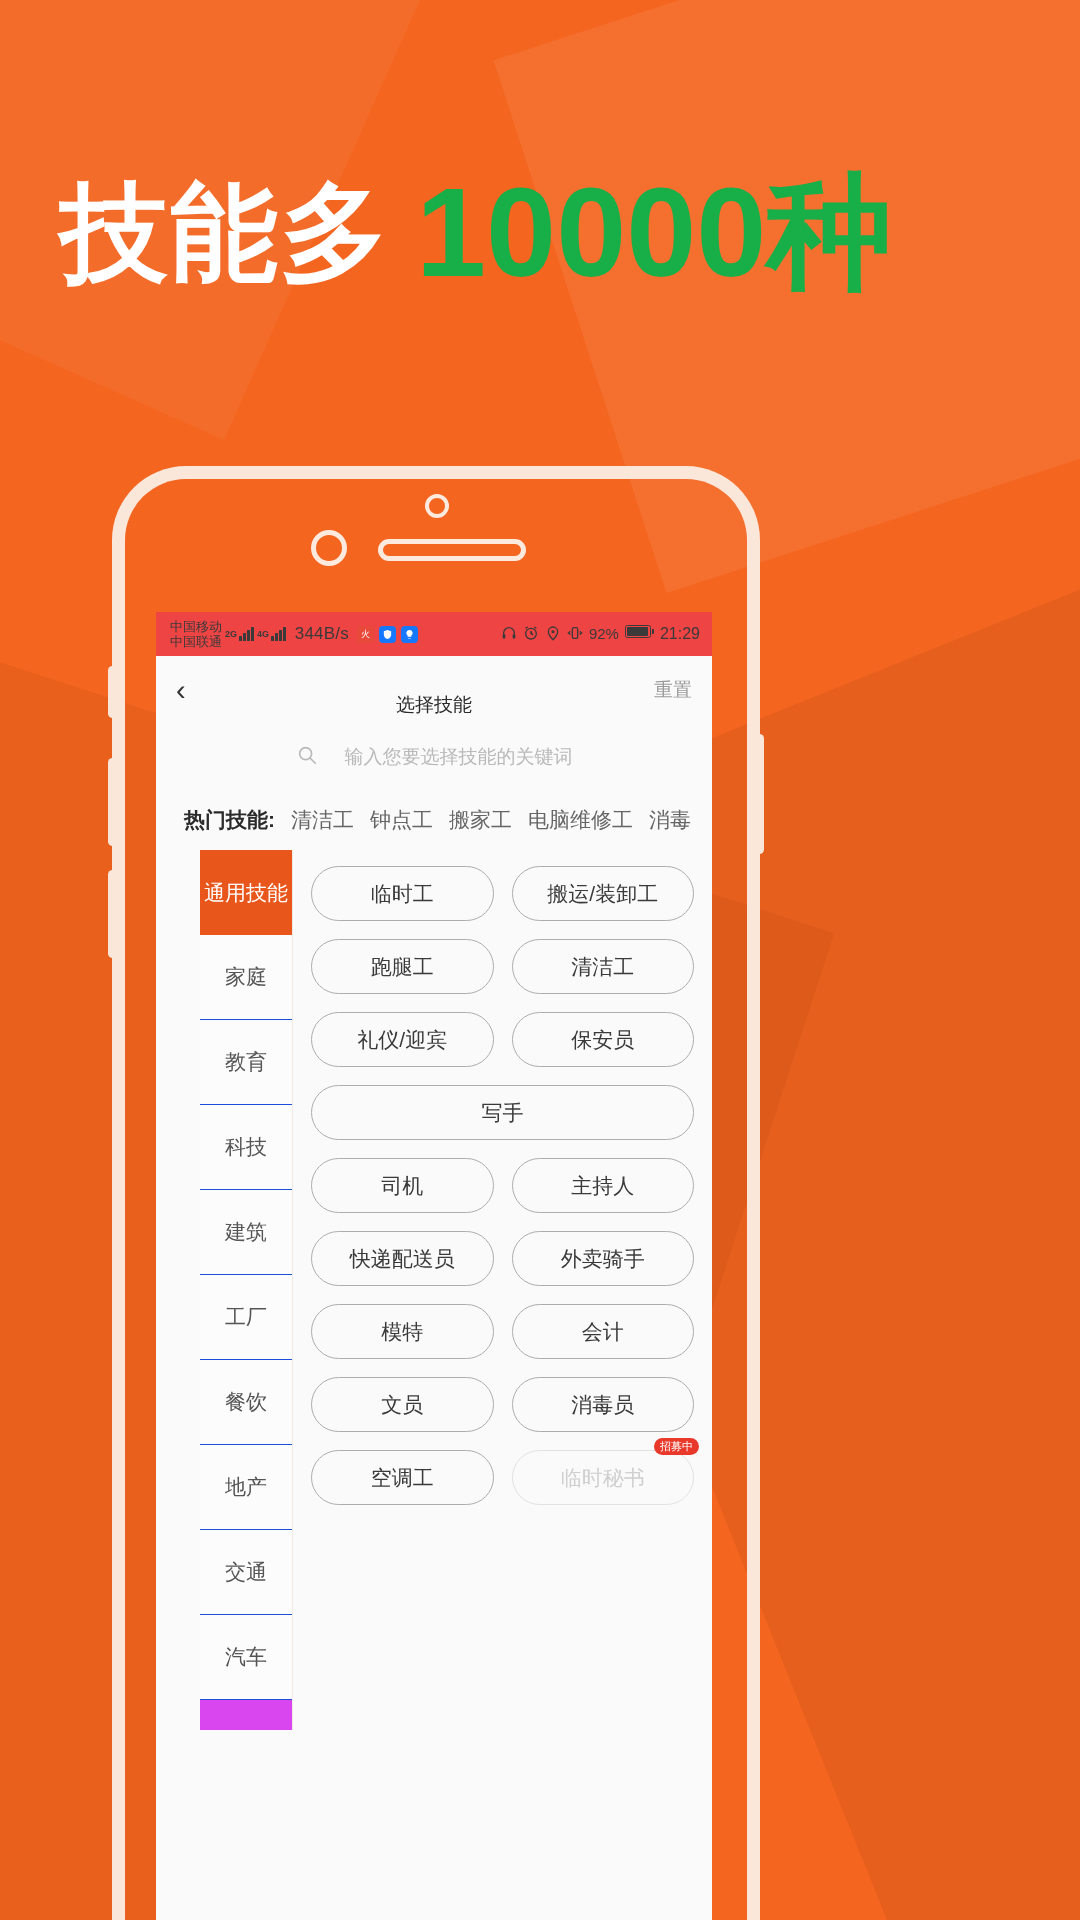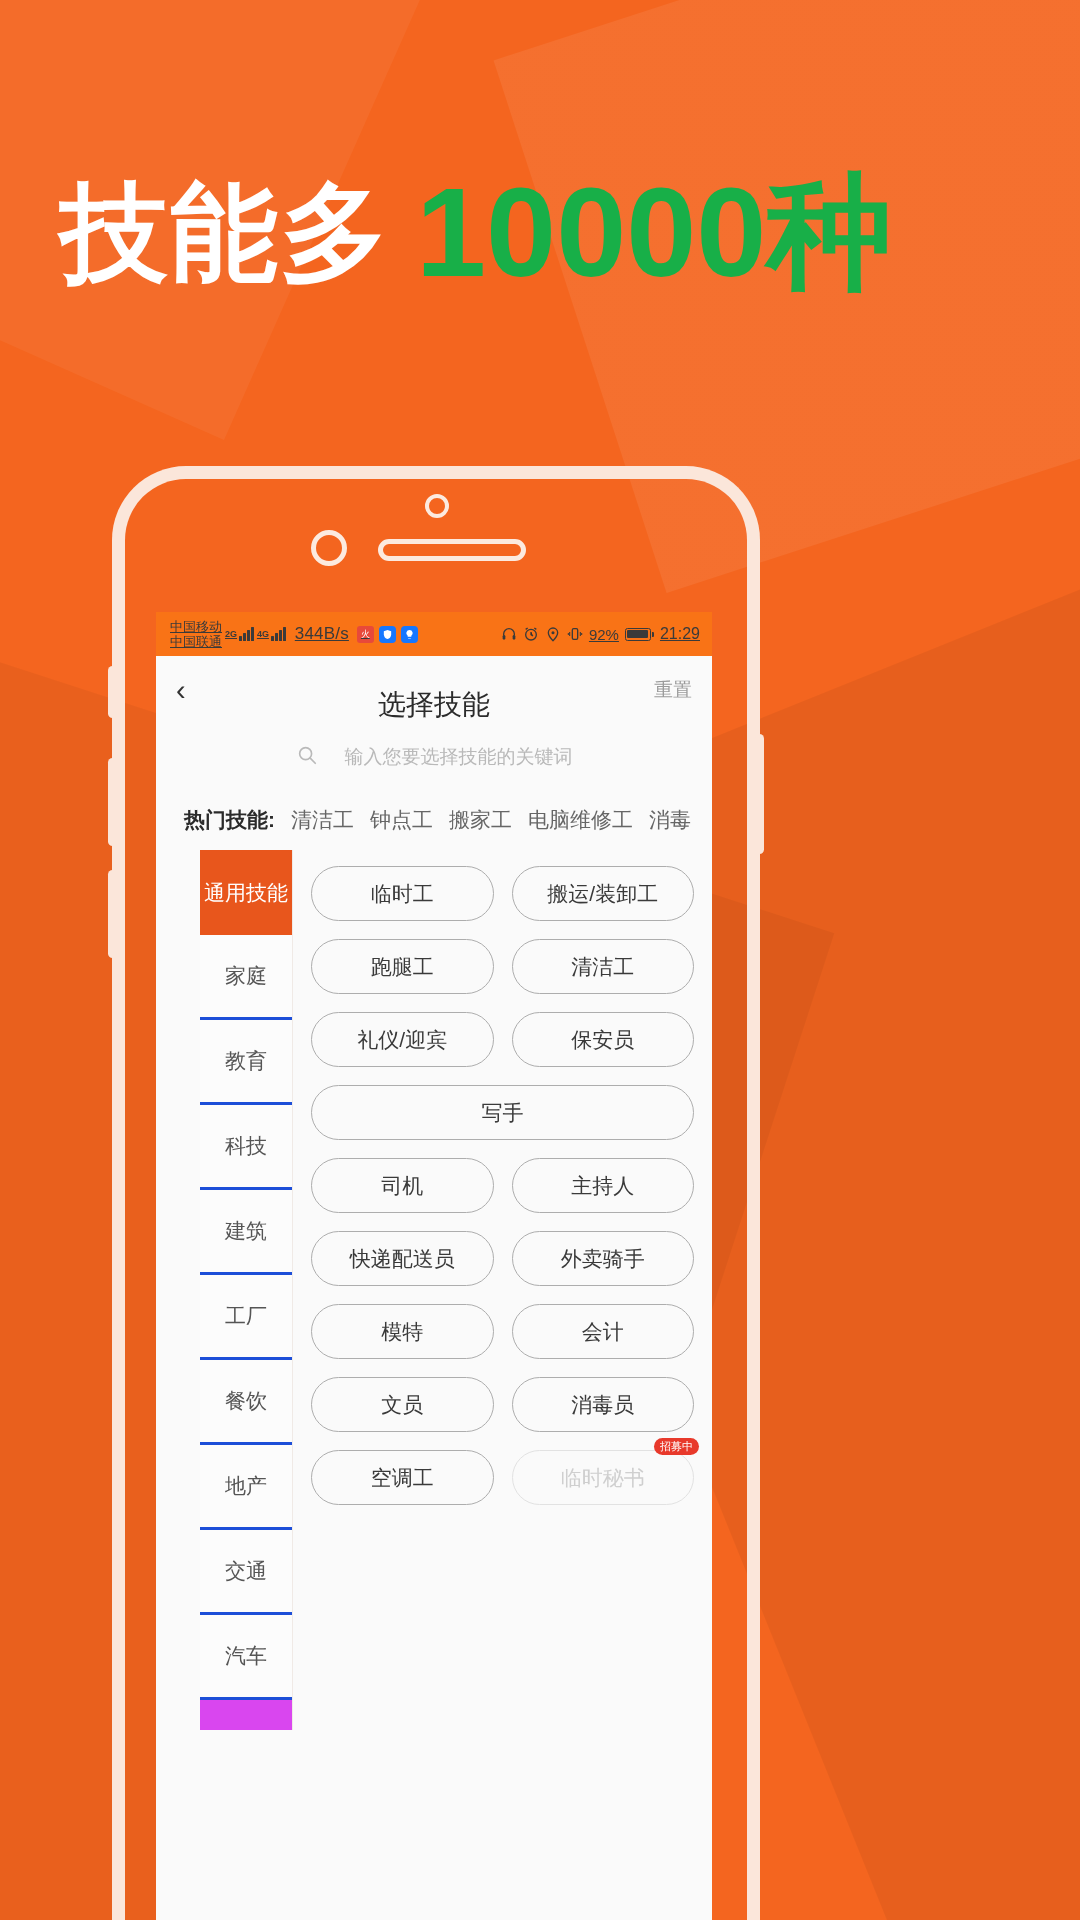--- a/index.html
+++ b/index.html
@@ -71,57 +71,57 @@
     position:absolute;left:266px;top:73px;width:148px;height:22px;
     border:5px solid #FCEADF;border-radius:12px;box-sizing:border-box;
   }
   
   #screen{
     position:absolute;left:44px;top:146px;width:556px;height:1314px;
     background:#FAFAFA;overflow:hidden;
   }
   
   #statusbar{
-    height:44px;display:flex;align-items:center;background:#f97316;
-    padding:0 12px 0 14px;color:#3a3a3a;box-sizing:border-box;text-decoration:underline;
+    height:44px;display:flex;align-items:center;background:#ef4444;
+    padding:0 12px 0 14px;color:#3a3a3a;box-sizing:border-box;
   }
   .carrier{
     display:flex;flex-direction:column;justify-content:center;
     font-size:13px;line-height:15px;color:#3a3a3a;
   }
   .sig{display:flex;align-items:flex-end;margin-left:3px;gap:1px;}
   .sig .gtag{font-size:9px;font-weight:bold;margin-right:1px;align-self:flex-start;margin-top:2px;}
   .bars{display:flex;align-items:flex-end;gap:1.5px;height:14px;}
   .bars i{display:block;width:2.6px;background:#3a3a3a;border-radius:.5px;}
   .bars i:nth-child(1){height:5px}
   .bars i:nth-child(2){height:8px}
   .bars i:nth-child(3){height:11px}
   .bars i:nth-child(4){height:14px}
   #netspeed{font-size:17px;margin-left:9px;letter-spacing:.2px;}
   .sq-icons{display:flex;align-items:center;gap:5px;margin-left:8px;}
   .sq{width:17px;height:17px;border-radius:4px;display:flex;align-items:center;justify-content:center;font-size:11px;color:#fff;}
   .sq.blue{background:#1677FF;}
   .sq.red{background:#E8493A;border-radius:3px;font-size:9px;}
-  .status-right{margin-left:auto;display:flex;align-items:center;gap:6px;font-size:15px;}
+  .status-right{margin-left:auto;display:flex;gap:6px;font-size:15px;}
   .sysi{width:16px;height:16px;display:inline-block;}
   #batt{
     width:26px;height:13px;border:1.6px solid #3a3a3a;border-radius:2.5px;
     position:relative;display:inline-block;box-sizing:border-box;
   }
   #batt:after{content:"";position:absolute;right:-4px;top:3px;width:2px;height:5px;background:#3a3a3a;border-radius:0 1px 1px 0;}
   #batt span{position:absolute;left:1.2px;top:1.2px;bottom:1.2px;width:88%;background:#3a3a3a;border-radius:1px;display:block;}
   #clock{font-size:16px;margin-left:3px;}
   
   #navbar{
     height:68px;display:flex;align-items:center;background:#FAFAFA;
     padding:0 20px;position:relative;box-sizing:border-box;
   }
   #backbtn{font-size:29px;color:#333;line-height:1;width:40px;}
   #pagetitle{
-    position:absolute;left:0;right:0;text-align:center;font-size:28px;color:#2b2b2b;
+    position:absolute;left:0;right:0;text-align:center;font-size:19px;color:#2b2b2b;
     pointer-events:none;
     margin-top:29px;
   }
   #resetbtn{margin-left:auto;font-size:19px;color:#9a9a9a;z-index:2;}
   
   #searchrow{
     height:66px;display:flex;align-items:center;justify-content:center;background:#FAFAFA;
   }
   #searchbox{display:flex;align-items:center;gap:27px;}
   #searchph{font-size:19px;color:#b9b9b9;}
@@ -130,21 +130,21 @@
     display:flex;align-items:center;gap:16px;padding:0 22px 0 28px;height:60px;
     background:#FAFAFA;overflow:hidden;white-space:nowrap;
   }
   #hotlabel{font-size:21px;font-weight:bold;color:#2b2b2b;flex:none;}
   .hotitem{font-size:21px;color:#666;flex:none;}
   
   #content{display:flex;height:880px;}
   #sidebar{width:92px;background:#d946ef;flex:none;border-right:1px solid #F0EAE6;margin-left:44px;}
   .side-item{
     height:85px;display:flex;align-items:center;justify-content:center;
-    font-size:21px;color:#555;border-bottom:3px solid #1d4ed8;box-sizing:border-box;
+    font-size:21px;color:#555;border-bottom:1px solid #1d4ed8;box-sizing:border-box;
     background:#FCFCFC;
   }
   .side-item.active{background:#E8561C;color:#fff;border-bottom:none;}
   #grid{flex:1;padding:16px 18px 0 18px;box-sizing:border-box;}
   .chiprow{display:flex;gap:18px;margin-bottom:18px;}
   .chip{
     flex:1;height:55px;border:1.5px solid #ADADAD;border-radius:28px;
     display:flex;align-items:center;justify-content:center;
     font-size:21px;color:#3a3a3a;background:#FAFAFA;box-sizing:border-box;position:relative;
   }

